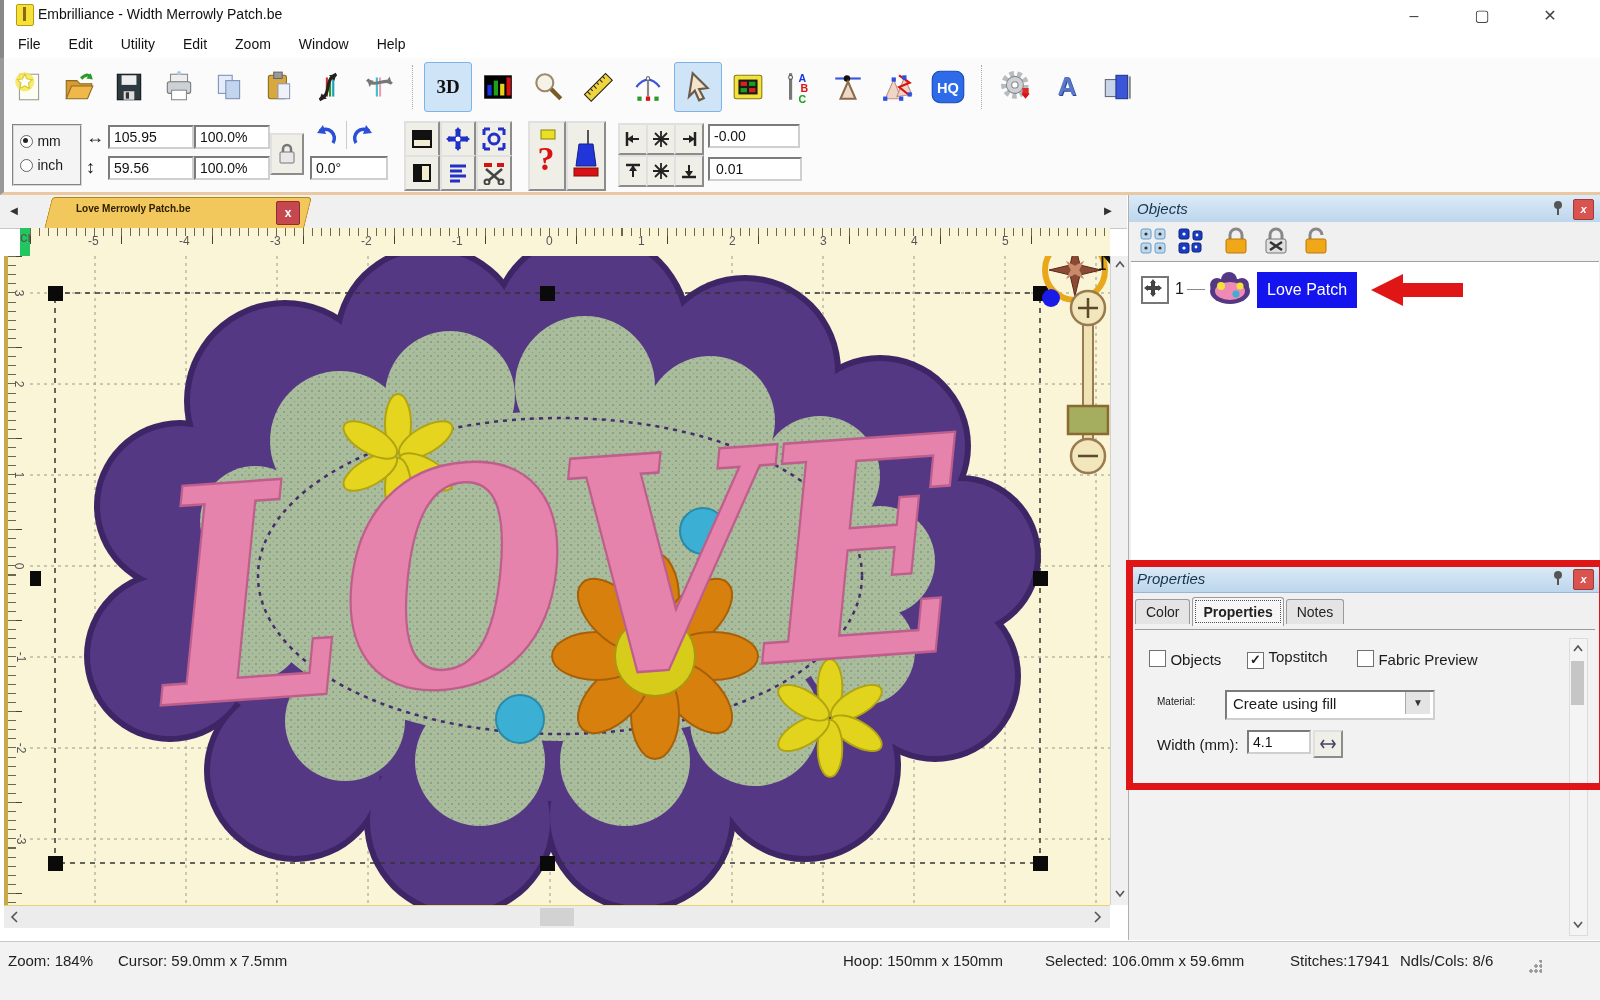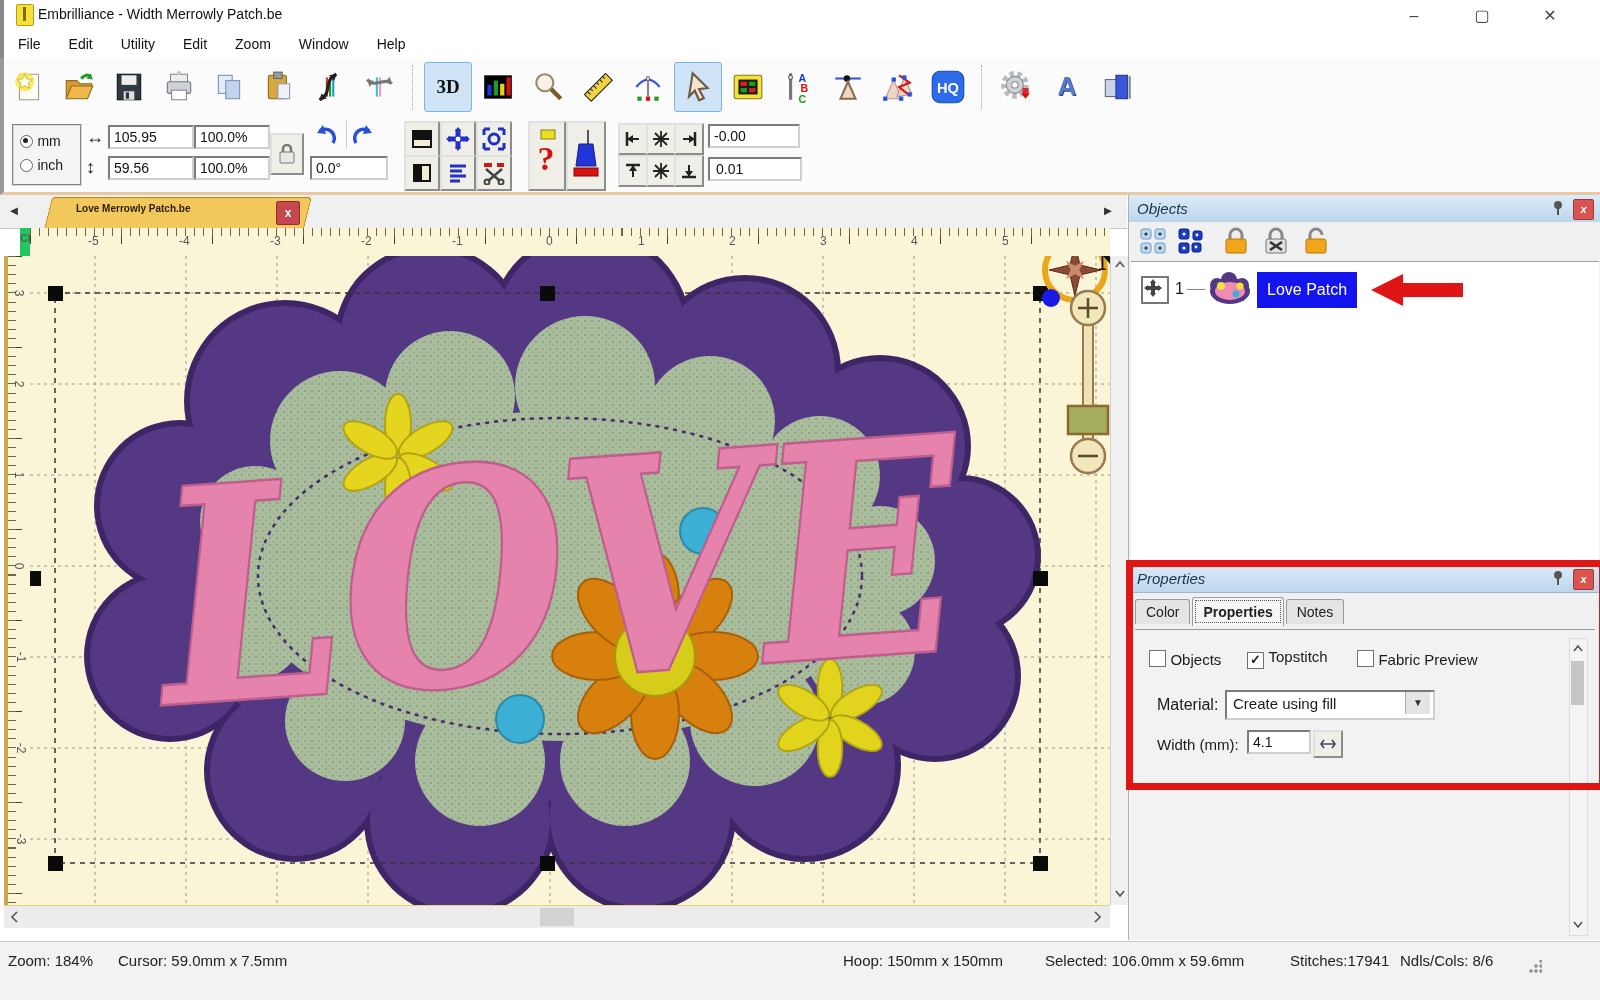--- a/index.html
+++ b/index.html
@@ -683,21 +683,21 @@
       </svg>
     <div class="closebtn abs" style="left:444px">x</div>
   </div>
   <div class="abs" style="left:6px;top:402px;width:460px;height:32px;border-bottom:1px solid #9a9a9a;">
     <span class="tab">Color</span><span class="tab on">Properties</span><span class="tab">Notes</span>
   </div>
   <div class="abs" style="left:0;top:435px;width:472px;height:310px;background:#f2f2f2;">
     <div class="abs" style="left:20px;top:20px;"><span class="chk"></span>&nbsp;<span style="font-size:15px;position:relative;top:-2px;">Objects</span></div>
     <div class="abs" style="left:118px;top:20px;"><span class="chk">✓</span>&nbsp;<span style="font-size:15px;position:relative;top:-2px;">Topstitch</span></div>
     <div class="abs" style="left:228px;top:20px;"><span class="chk"></span>&nbsp;<span style="font-size:15px;position:relative;top:-2px;">Fabric Preview</span></div>
-    <span class="abs" style="left:28px;top:66px;font-size:16px;">Material:</span>
+    <span class="abs" style="left:28px;top:66px;font-size:10px;">Material:</span>
     <div class="abs" style="left:96px;top:60px;width:206px;height:26px;background:#fff;border:2px inset #cfcfcf;">
       <span class="abs" style="left:6px;top:3px;font-size:15px;">Create using fill</span>
       <div class="abs" style="left:178px;top:0;width:24px;height:22px;background:#e4e4e4;border-left:1px solid #aaa;text-align:center;line-height:22px;font-size:10px;color:#333;">▼</div>
     </div>
     <span class="abs" style="left:28px;top:106px;font-size:15px;">Width (mm):</span>
     <input class="fld abs" style="left: 118px; top: 100px; width: 52px; height: 18px;" value="4.1">
     <div class="sbtn abs" style="left:184px;top:100px;width:26px;height:24px;">
         <svg width="16" height="12" viewBox="0 0 16 12">
           <path d="M1 6 h14 M4 2 L1 6 l3 4 M12 2 l3 4 -3 4" fill="none" stroke="#446" stroke-width="1.6"></path>
         </svg>

